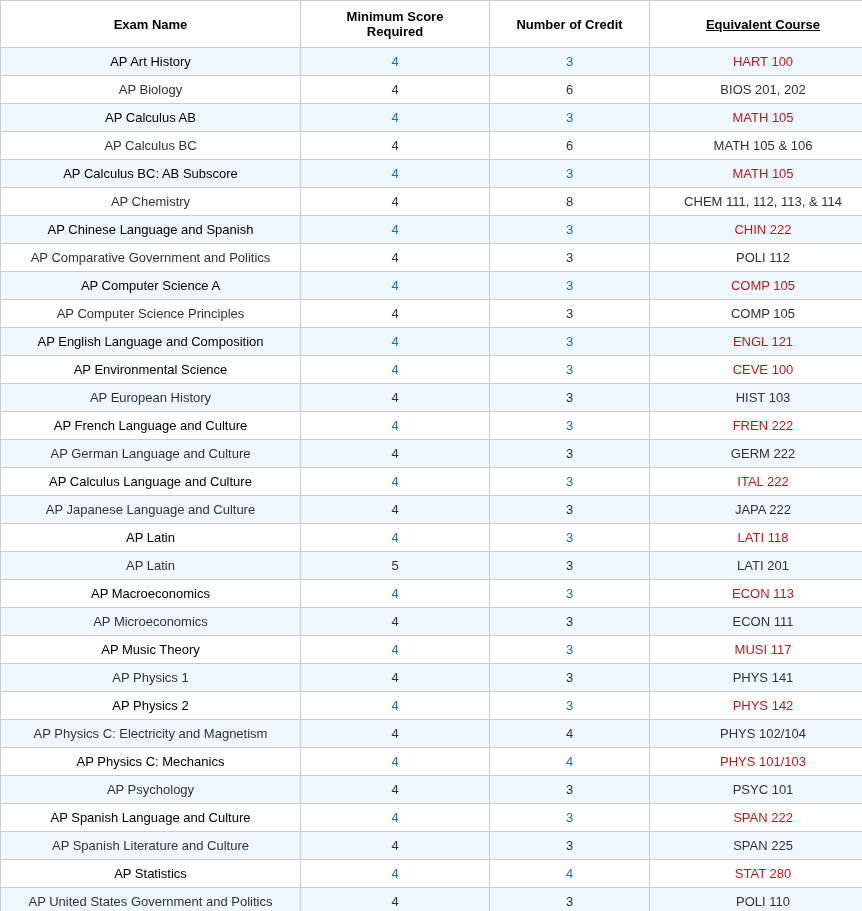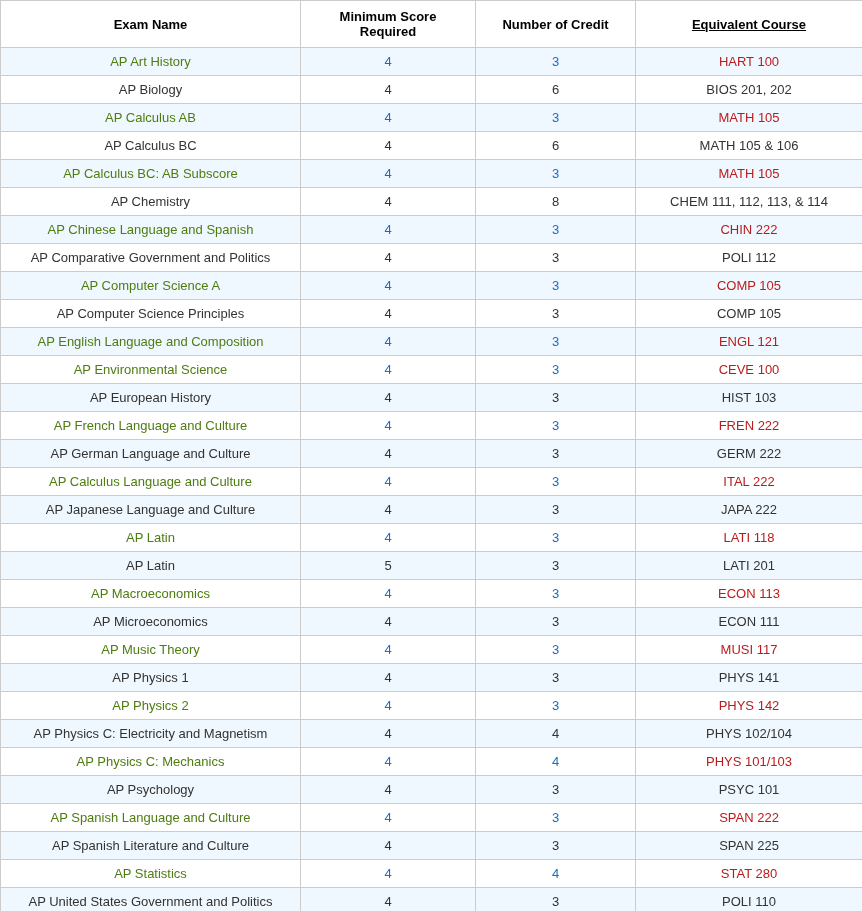--- a/index.html
+++ b/index.html
@@ -34,33 +34,33 @@
     tbody td {
       border: 1px solid #ccc;
       padding: 6px 8px;
       text-align: center;
       font-size: 13px;
     }
     td.exam-name {
       text-align: center;
     }
     .highlight-row td.exam-name {
-      color: #4d7c0f;
+      color: #000000;
     }
     .highlight-row td.min-score {
       color: #1a6cc4;
     }
     .highlight-row td.num-credit {
       color: #1a6cc4;
     }
     .highlight-row td.equiv-course {
       color: #b91c1c;
     }
     .col-exam { width: 300px; }
-    .col-min { width: 175px; }
+    .col-min { width: 189px; }
     .col-credit { width: 160px; }
     .col-equiv { width: 227px; text-decoration: underline; }
   </style>
 </head>
 <body>
 
 <table>
   <thead>
     <tr>
       <th class="col-exam">Exam Name</th>

